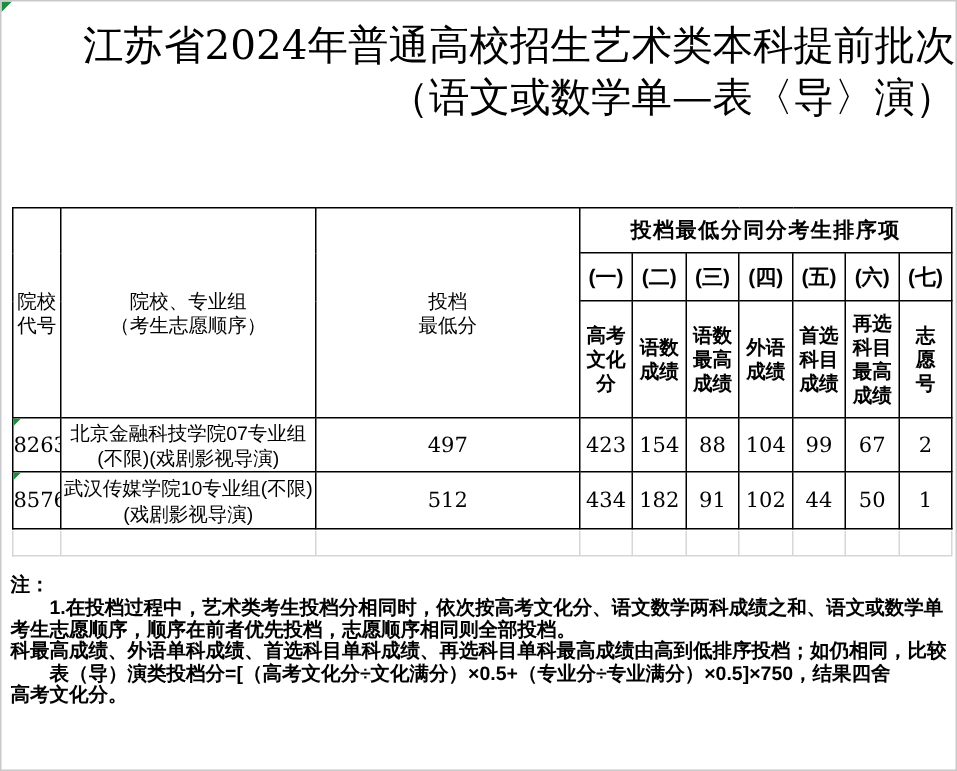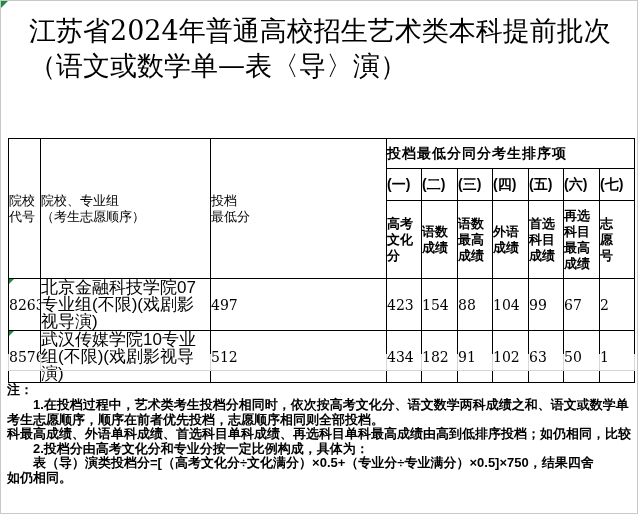--- a/index.html
+++ b/index.html
@@ -16,38 +16,38 @@
   
   .tri{
     position:absolute;top:0;left:0;width:0;height:0;
     border-top:7px solid var(--accent_green,#1e8e3e);
     border-right:7px solid transparent;
   }
   .tri.small{border-top-width:5px;border-right-width:5px;}
 
   .title{
     position:absolute;top:12px;left:0;right:0;
-    text-align:left;
+    text-align:right;
     font-family:"DejaVu Serif",serif;
     font-size:27px;line-height:35px;
     font-weight:normal;
     letter-spacing:0px;
     padding-left:28px;
   }
 
   table.main{
     position:absolute;left:7px;top:137px;
     width:626px;
     border-collapse:collapse;
     table-layout:fixed;
   }
   table.main td{
     border:1px solid var(--table_border,#000);
     padding:0;
-    text-align:left;
+    text-align:center;
     vertical-align:middle;
     overflow:hidden;
   }
   td.h{
     font-weight:normal;
     font-size:13px;line-height:16px;
     white-space:pre-line;
   }
   td.h-tie{font-weight:bold;font-size:14px;letter-spacing:1px;}
   td.h-num{font-weight:bold;font-size:14px;}
@@ -56,21 +56,21 @@
   tr.r2{height:32px;}
   tr.r3{height:78px;}
   tr.r4{height:36px;}
   tr.r5{height:38px;}
   td.cell-num{
     font-family:"DejaVu Serif",serif;
     font-size:14px;
   }
   td.cell-group{
     text-align:left;
-    font-size:17px;line-height:17px;
+    font-size:13px;line-height:17px;
     padding:0 2px 0 3px;
     margin-top:32px;
   }
   td.rel{position:relative;}
 
   .grid-row{
     position:absolute;left:7px;top:353px;
     width:627px;height:17px;
     display:flex;
     border-left:1px solid var(--grid,#d6d6d6);
@@ -170,21 +170,21 @@
       <td class="cell-num">2</td>
     </tr>
     <tr class="r5">
       <td class="cell-num rel"><span class="tri small"></span><span>8576</span></td>
       <td class="cell-group">武汉传媒学院10专业组(不限)(戏剧影视导演)</td>
       <td class="cell-num">512</td>
       <td class="cell-num">434</td>
       <td class="cell-num">182</td>
       <td class="cell-num">91</td>
       <td class="cell-num">102</td>
-      <td class="cell-num">63</td>
+      <td class="cell-num">44</td>
       <td class="cell-num">50</td>
       <td class="cell-num">1</td>
     </tr>
   </tbody>
     </table>
 
   <div class="grid-row">
     <div class="gc" style="width:32px"></div>
     <div class="gc" style="width:170px"></div>
     <div class="gc" style="width:176px"></div>
@@ -195,18 +195,17 @@
     <div class="gc" style="width:35px"></div>
     <div class="gc" style="width:36px"></div>
     <div class="gc" style="width:35px"></div>
   </div>
 
   <div class="notes">
     <div class="lbl">注：</div>
     <div>　　1.在投档过程中，艺术类考生投档分相同时，依次按高考文化分、语文数学两科成绩之和、语文或数学单</div>
     <div>考生志愿顺序，顺序在前者优先投档，志愿顺序相同则全部投档。</div>
     <div>科最高成绩、外语单科成绩、首选科目单科成绩、再选科目单科最高成绩由高到低排序投档；如仍相同，比较</div>
-    <div>　　2.投档分由高考文化分和专业分按一定比例构成，具体为：</div>
     <div>　　表（导）演类投档分=[（高考文化分÷文化满分）×0.5+（专业分÷专业满分）×0.5]×750，结果四舍</div>
-    <div>如仍相同。</div>
+    <div>高考文化分。</div>
   </div>
 
 </div>
 
 </body></html>

